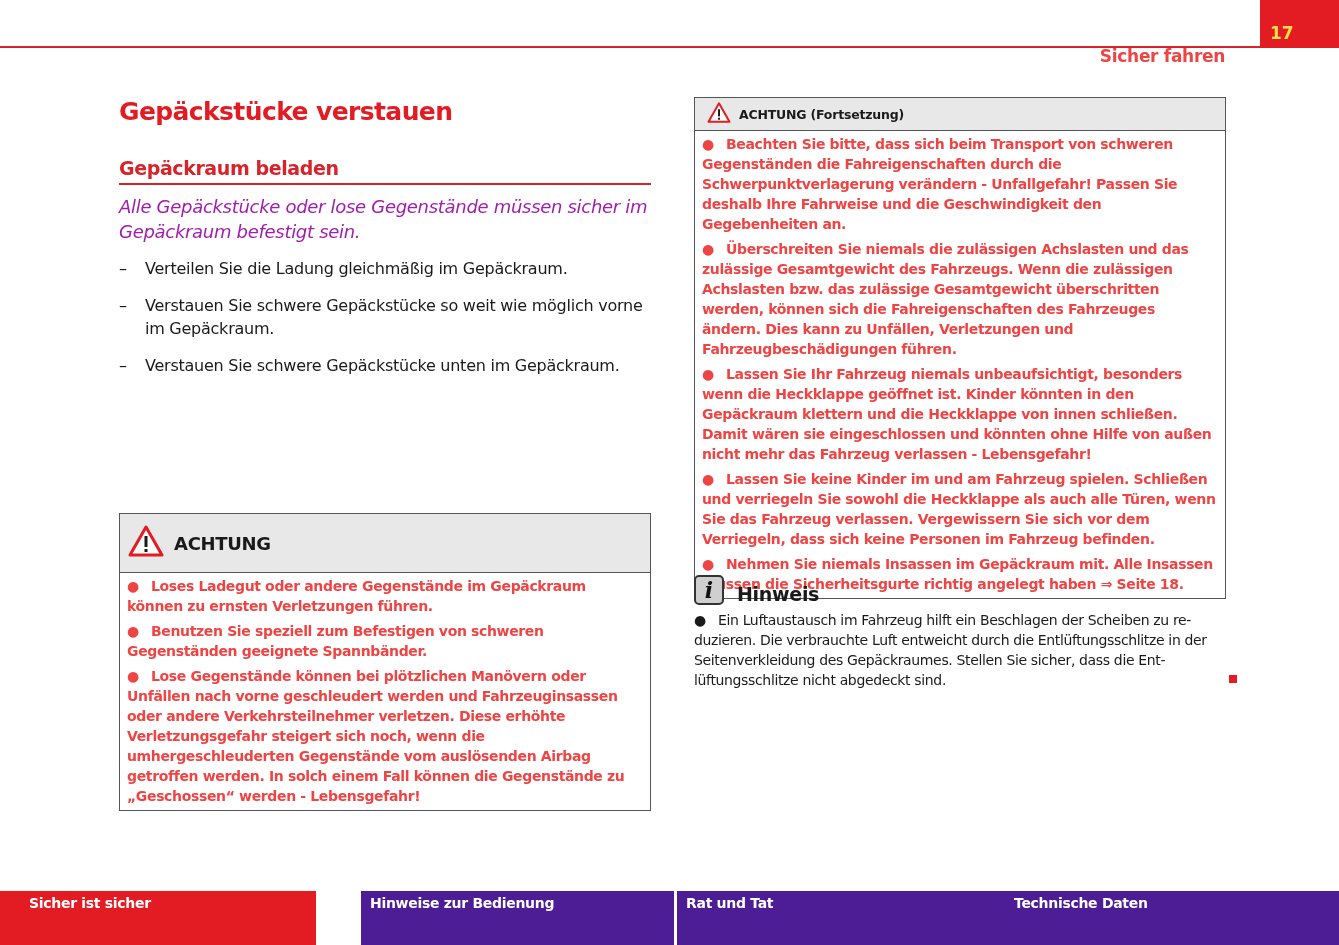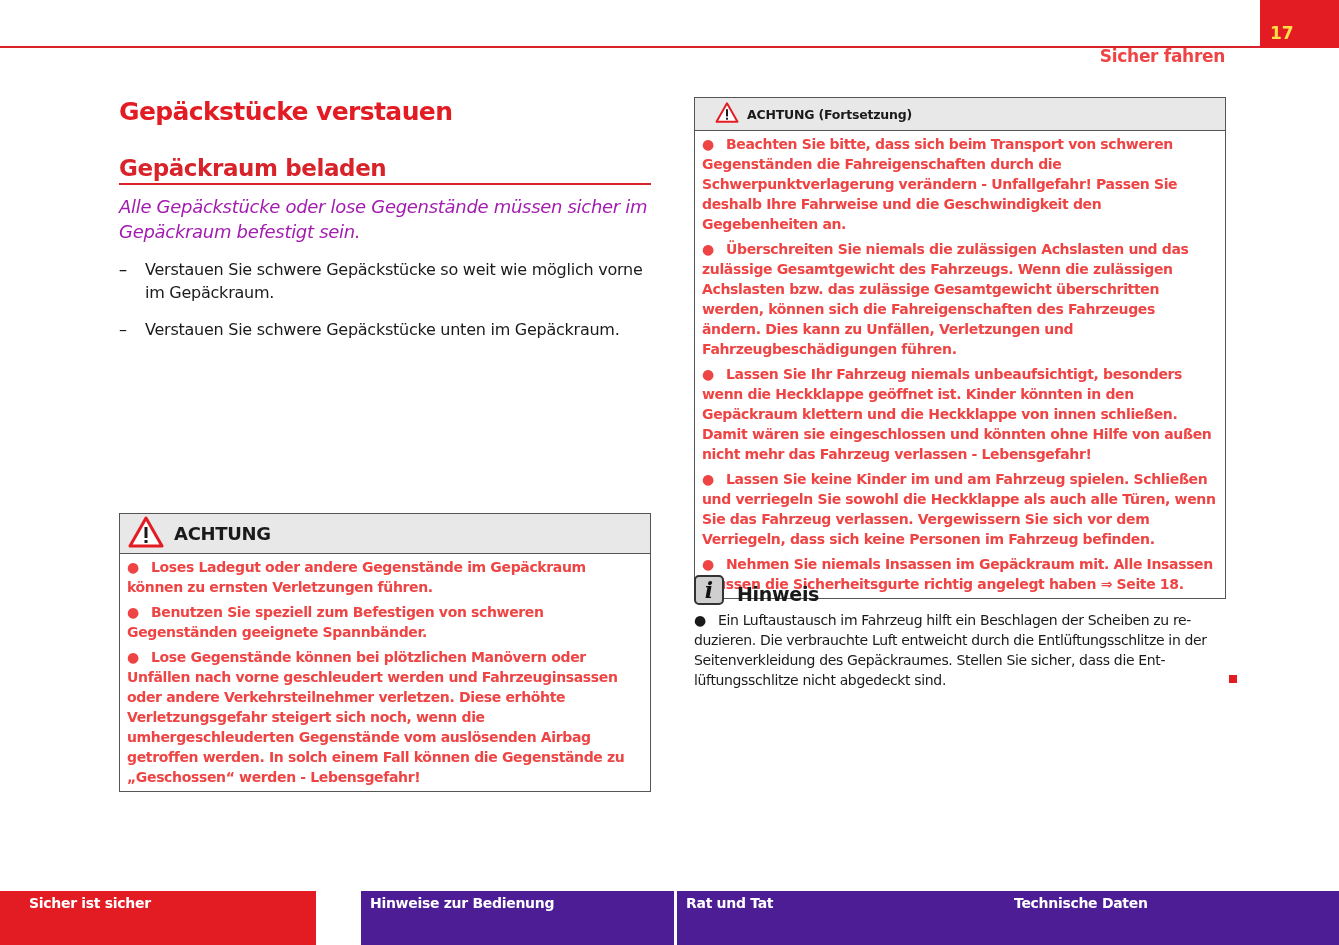--- a/index.html
+++ b/index.html
@@ -8,41 +8,41 @@
 
     
     .header-line { position: absolute; left: 0; top: 46px; width: 1339px; height: 2px; background: #d8232a; }
     .header-title { position: absolute; right: 114px; top: 6px; font-family: "DejaVu Sans", sans-serif; font-size: 17px; font-weight: bold; color: #ef4444; letter-spacing: -0.3px; margin-top: 40px; }
     .page-num-box { position: absolute; left: 1260px; top: 0; width: 79px; height: 48px; background: #e31b23; }
     .page-num { position: absolute; left: 10px; top: 23px; font-size: 17px; font-weight: bold; color: #fde047; }
 
     
     .left-col { position: absolute; left: 119px; top: 96px; width: 532px; }
     .h1 { font-size: 25px; font-weight: bold; color: #e31b23; letter-spacing: -0.6px; line-height: 32px; }
-    .h2 { margin-top: 28px; font-size: 23px; font-weight: bold; color: #d8232a; letter-spacing: -0.4px; line-height: 24px; padding-bottom: 3px; border-bottom: 2px solid #d8232a; }
+    .h2 { margin-top: 28px; font-size: 19px; font-weight: bold; color: #d8232a; letter-spacing: -0.4px; line-height: 24px; padding-bottom: 3px; border-bottom: 2px solid #d8232a; }
     .intro { margin-top: 9px; font-size: 18px; font-style: italic; line-height: 25px; color: #a21caf; letter-spacing: -0.3px; }
     .body-text { margin-top: 19px; font-size: 16px; line-height: 23px; letter-spacing: -0.25px; color: #1a1a1a; }
     .dash-list { margin-top: 13px; list-style: none; }
     .dash-item { position: relative; padding-left: 26px; font-size: 16px; line-height: 23px; letter-spacing: -0.25px; margin-bottom: 14px; }
     .dash-item .dash { position: absolute; left: 0; top: 0; }
 
     
     .warn-box { border: 1px solid #555; background: #fff; }
     .warn-head { background: #e8e8e8; border-bottom: 1px solid #555; display: flex; align-items: center; }
     .warn-body { padding: 3px 7px 4px 7px; }
     .warn-item { font-size: 14px; font-weight: bold; line-height: 20px; letter-spacing: -0.35px; margin-bottom: 5px; color: #ef4444; }
     .warn-item:last-child { margin-bottom: 0; }
     .bullet { display: inline-block; width: 24px; }
 
     .left-warn { position: absolute; left: 119px; top: 513px; width: 532px; }
-    .left-warn .warn-head { height: 40px; padding-left: 8px; }
+    .left-warn .warn-head { height: 59px; padding-left: 8px; }
     .left-warn .warn-title { font-size: 18px; font-weight: bold; margin-left: 10px; letter-spacing: -0.3px; }
 
     .right-warn { position: absolute; left: 694px; top: 97px; width: 532px; }
-    .right-warn .warn-head { height: 33px; padding-left: 20px; }
+    .right-warn .warn-head { height: 33px; padding-left: 12px; }
     .right-warn .warn-title { font-size: 12.5px; font-weight: bold; margin-left: 8px; letter-spacing: -0.2px; }
 
     
     .note { position: absolute; left: 694px; top: 572px; width: 532px; }
     .note-head { display: flex; align-items: flex-end; height: 33px; }
     .note-icon { width: 30px; height: 30px; border: 2px solid #333; border-radius: 5px; background: #cfcfcf; display: flex; align-items: center; justify-content: center; font-family: "DejaVu Serif", serif; font-weight: bold; font-style: italic; font-size: 22px; color: #111; }
     .note-title { margin-left: 13px; font-size: 19px; font-weight: bold; letter-spacing: -0.3px; }
     .note-text { margin-top: 5px; font-size: 14px; line-height: 20px; letter-spacing: -0.35px; color: #1a1a1a; }
     .end-mark { position: absolute; left: 1229px; top: 675px; width: 8px; height: 8px; background: #e31b23; }
 
@@ -64,20 +64,21 @@
   <span class="page-num">17</span>
 </div>
 
 <div class="left-col">
   <h1 class="h1">Gepäckstücke verstauen</h1>
   <h2 class="h2">Gepäckraum beladen</h2>
   <p class="intro">Alle Gepäckstücke oder lose Gegenstände müssen sicher im Gepäckraum befestigt sein.</p>
   <ul class="dash-list">
     <li class="dash-item">
       <span class="dash">–</span>
+      <span>Verteilen Sie die Ladung gleichmäßig im Gepäckraum.</span>
     </li>
     <li class="dash-item">
       <span class="dash">–</span>
       <span>Verstauen Sie schwere Gepäckstücke so weit wie möglich vorne im Gepäckraum.</span>
     </li>
     <li class="dash-item">
       <span class="dash">–</span>
       <span>Verstauen Sie schwere Gepäckstücke unten im Gepäckraum.</span>
     </li>
   </ul>

